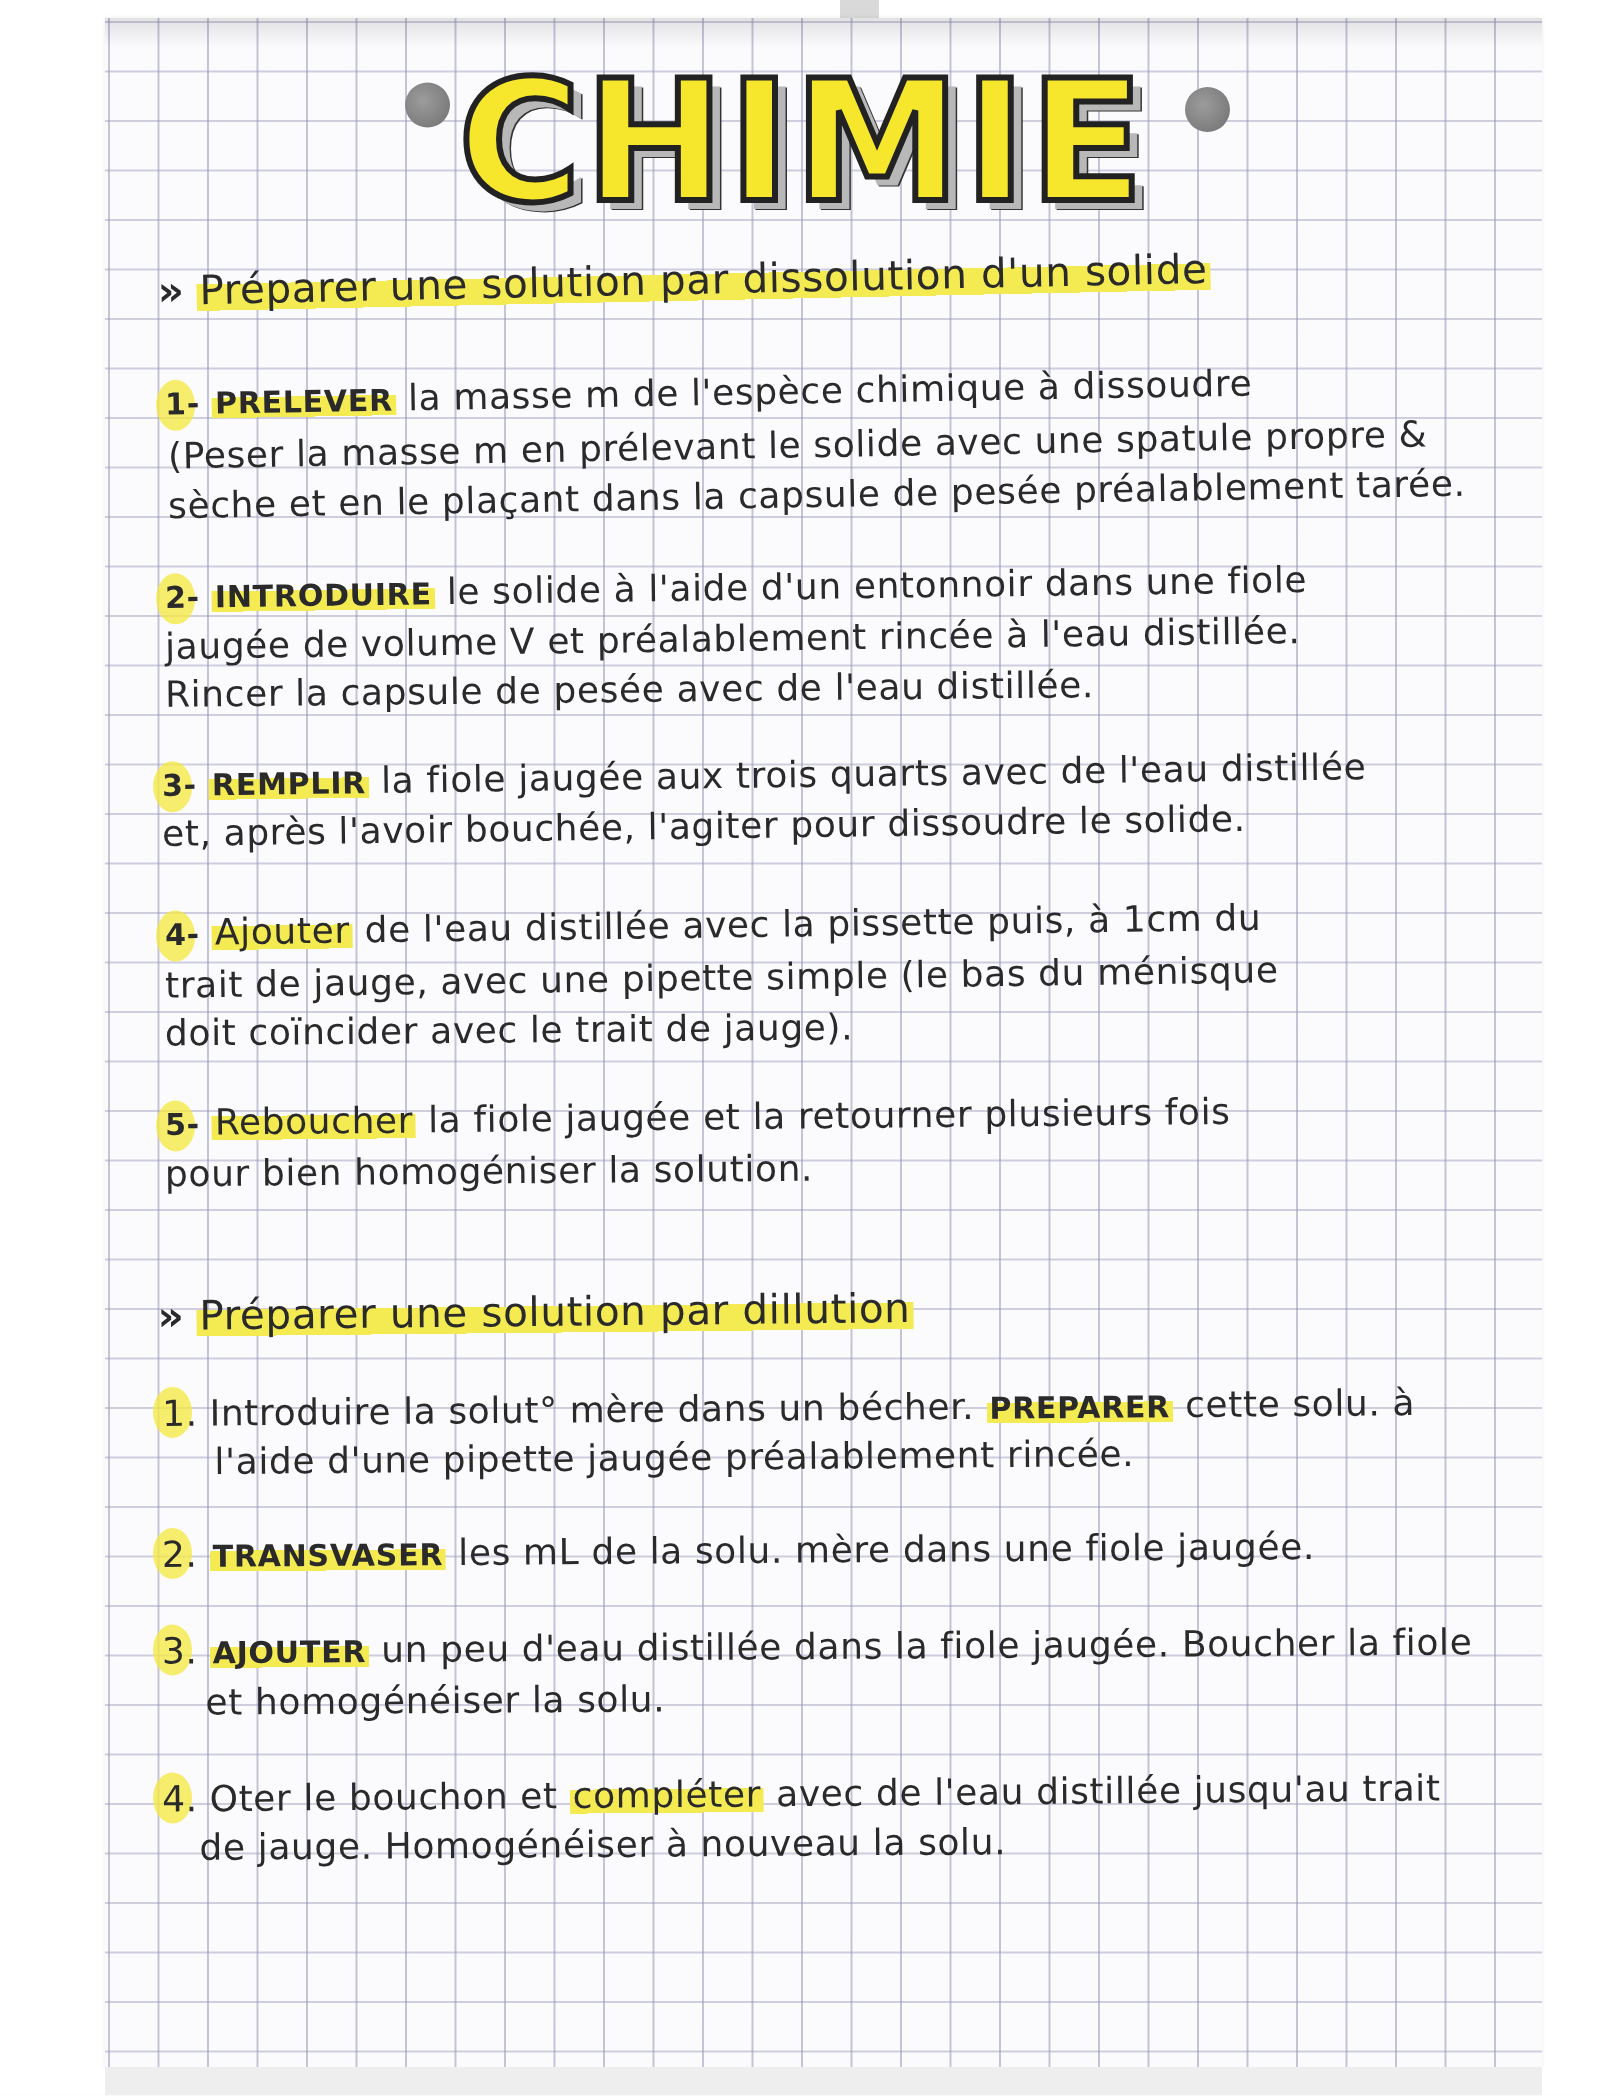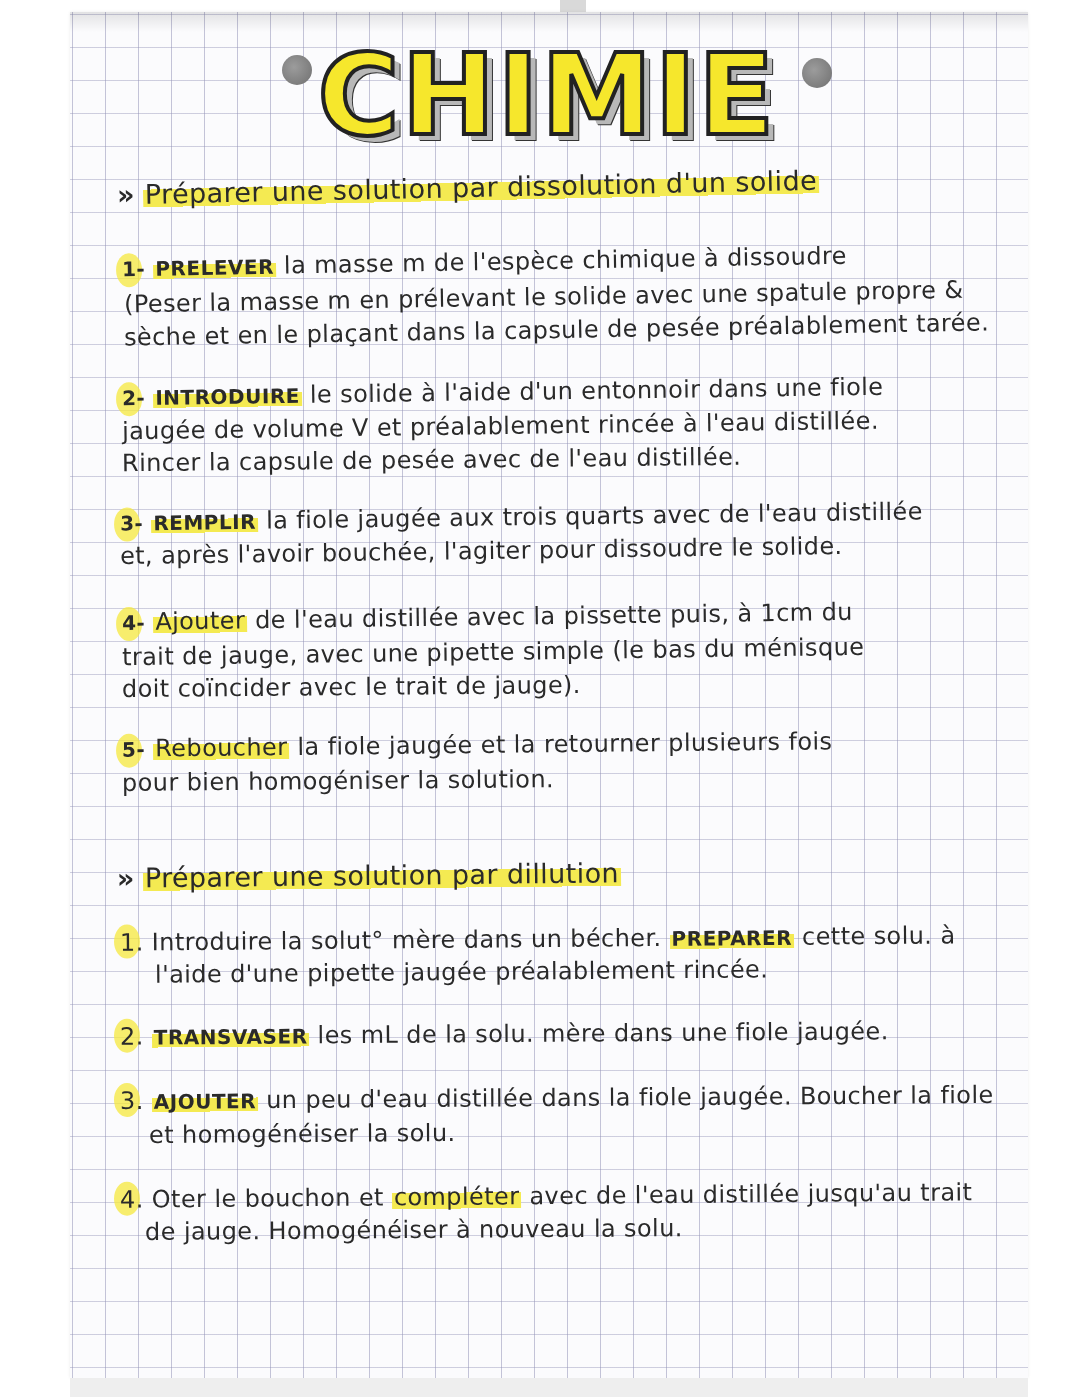--- a/index.html
+++ b/index.html
@@ -35,21 +35,21 @@
 
   .hw { font-family: "DejaVu Sans", sans-serif; color:#2a2a2a; font-size:24px; letter-spacing:0.4px; }
   .line { position:absolute; white-space:nowrap; }
   .hl { background: linear-gradient(to bottom, transparent 35%, #f4ea52 35%, #f4ea52 92%, transparent 92%); padding:0 2px; }
   .caps { font-weight:bold; font-size:20px; letter-spacing:0.5px; }
   .num { position:relative; }
   .num::before { content:""; position:absolute; left:-6px; top:-4px; width:26px; height:34px; border-radius:50%;
     background: rgba(246,232,60,0.75); z-index:-1; }
   .heading { font-size:27px; }
   .chev { font-weight:bold; margin-right:8px; }
-  .sheet-content { position:absolute; left:12px; top:0; width:1028px; height:1397px; }
+  .sheet-content { position:absolute; left:0; top:0; width:1028px; height:1397px; }
 </style>
 </head>
 <body>
 
 <div class="top-tab"></div>
 <div class="sheet">
   <div class="top-shadow"></div>
 </div>
 <div class="bottom-strip"></div>
 

